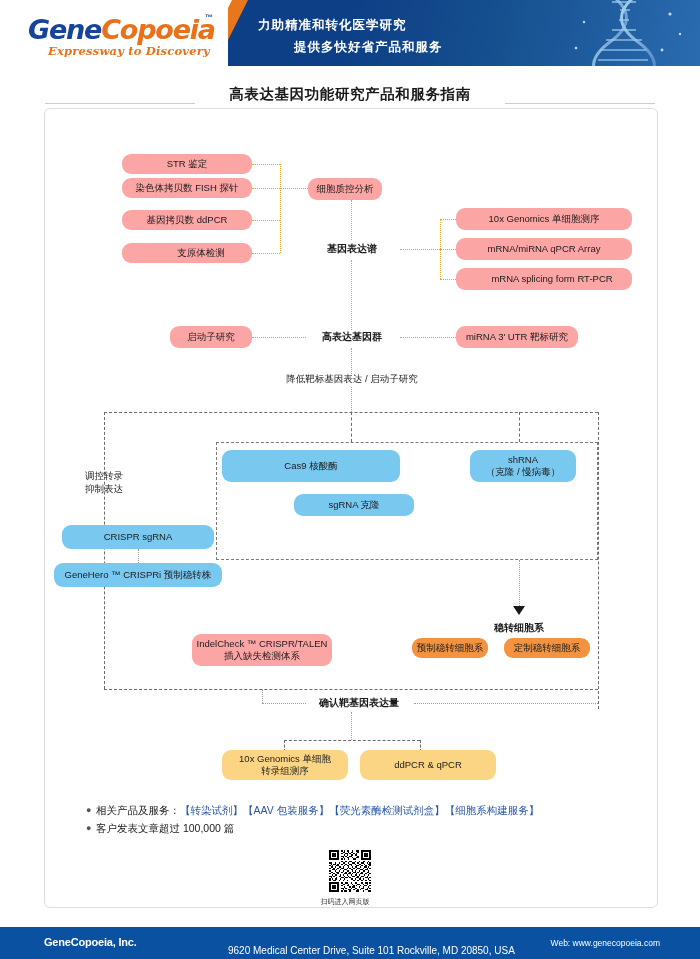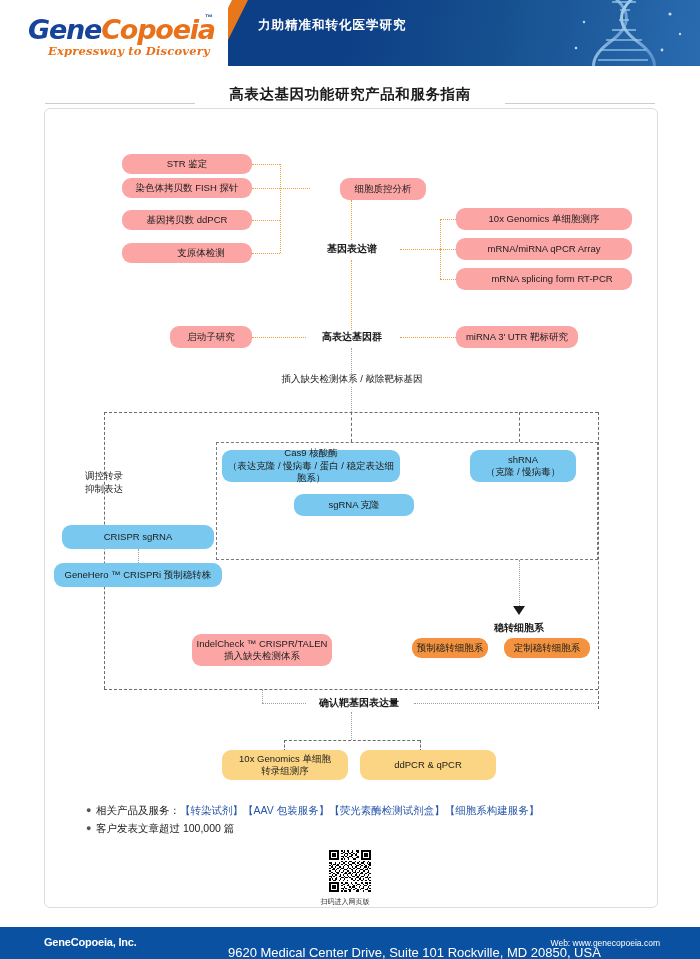--- a/index.html
+++ b/index.html
@@ -171,21 +171,21 @@
   .footer-top-line {
     position: absolute; left: 0; bottom: 32px; width: 700px; height: 2px;
     background: #ffffff;
   }
   .footer-name {
     position: absolute; left: 44px; top: 9px;
     font-size: 11px; font-weight: bold; letter-spacing: -0.2px;
   }
   .footer-addr {
     position: absolute; left: 196px; top: 18px;
-    font-size: 13px;
+    font-size: 10px;
     padding-left: 32px;
   }
   .footer-web {
     position: absolute; right: 40px; top: 11px;
     font-size: 8.5px;
   }
 </style>
 </head>
 <body>
 
@@ -220,20 +220,21 @@
         <circle cx="120" cy="34" r="1.2"></circle>
         <circle cx="102" cy="50" r="1.4"></circle>
         <circle cx="24" cy="22" r="1.2"></circle>
         <circle cx="16" cy="48" r="1.3"></circle>
       </g>
     </svg>
   </div>
 
   <div class="header-text">
     <span>力助精准和转化医学研究</span>
+    <span class="l2">提供多快好省产品和服务</span>
   </div>
 
   <div class="header-logo-area">
     <div class="logo-word"><span>Gene</span><span class="cop">Copoeia</span></div>
     <div class="logo-tm">™</div>
     <div class="logo-tag">Expressway to Discovery</div>
   </div>
 
   <div class="header-bottom-white"></div>
 </div>
@@ -257,21 +258,21 @@
   <span>支原体检测</span>
 </div>
 
 <div class="hline org" style="left:252px; top:164px; width:28px;"></div>
 <div class="hline org" style="left:252px; top:188px; width:28px;"></div>
 <div class="hline org" style="left:252px; top:220px; width:28px;"></div>
 <div class="hline org" style="left:252px; top:253px; width:28px;"></div>
 <div class="vline org" style="left:280px; top:164px; height:89px;"></div>
 <div class="hline org" style="left:280px; top:188px; width:30px;"></div>
 
-<div class="node green" style="left:308px; top:178px; width:86px; height:22px;margin-left:32px;">
+<div class="node green" style="left:308px; top:178px; width:74px; height:22px;">
   <span>细胞质控分析</span>
 </div>
 
 <div class="vline org" style="left:351px; top:200px; height:40px;"></div>
 
 <div class="plain-label bold" style="left:305px; top:243px; width:94px;">基因表达谱</div>
 
 <div class="hline org" style="left:400px; top:249px; width:40px;"></div>
 <div class="vline org" style="left:440px; top:219px; height:60px;"></div>
 <div class="hline org" style="left:440px; top:219px; width:16px;"></div>
@@ -296,21 +297,21 @@
 <div class="hline org" style="left:252px; top:337px; width:54px;"></div>
 
 <div class="plain-label bold" style="left:304px; top:331px; width:96px;">高表达基因群</div>
 
 <div class="hline org" style="left:400px; top:337px; width:56px;"></div>
 <div class="node green" style="left:456px; top:326px; width:122px; height:22px;">
   <span>miRNA 3' UTR 靶标研究</span>
 </div>
 
 <div class="vline" style="left:351px; top:348px; height:28px;"></div>
-<div class="plain-label" style="left:262px; top:373px; width:180px;">插入缺失检测体系 / 敲除靶标基因</div>
+<div class="plain-label" style="left:262px; top:373px; width:180px;">降低靶标基因表达 / 启动子研究</div>
 <div class="vline" style="left:351px; top:387px; height:25px;"></div>
 
 <div class="hline dark" style="left:104px; top:412px; width:494px;"></div>
 <div class="vline dark" style="left:104px; top:412px; height:277px;"></div>
 <div class="vline dark" style="left:598px; top:412px; height:297px;"></div>
 
 <div class="plain-label" style="left:68px; top:470px; width:72px;">
   <span>调控转录</span><br>
   <span>抑制表达</span>
 </div>
@@ -324,21 +325,20 @@
 <div class="vline" style="left:138px; top:549px; height:14px;"></div>
 
 <div class="dashbox" style="left:216px; top:442px; width:382px; height:118px;"></div>
 
 <div class="vline dark" style="left:351px; top:412px; height:30px;"></div>
 <div class="vline dark" style="left:519px; top:412px; height:30px;"></div>
 
 <div class="node blue two-line" style="left:222px; top:450px; width:178px; height:32px;">
   <span>
     <span>Cas9 核酸酶</span><br>
-    <span>（表达克隆 / 慢病毒 / 蛋白 / 稳定表达细胞系）</span>
   </span>
 </div>
 <div class="node blue" style="left:294px; top:494px; width:120px; height:22px;">
   <span>sgRNA 克隆</span>
 </div>
 <div class="node blue two-line" style="left:470px; top:450px; width:106px; height:32px;">
   <span>
     <span>shRNA</span><br>
     <span>（克隆 / 慢病毒）</span>
   </span>

